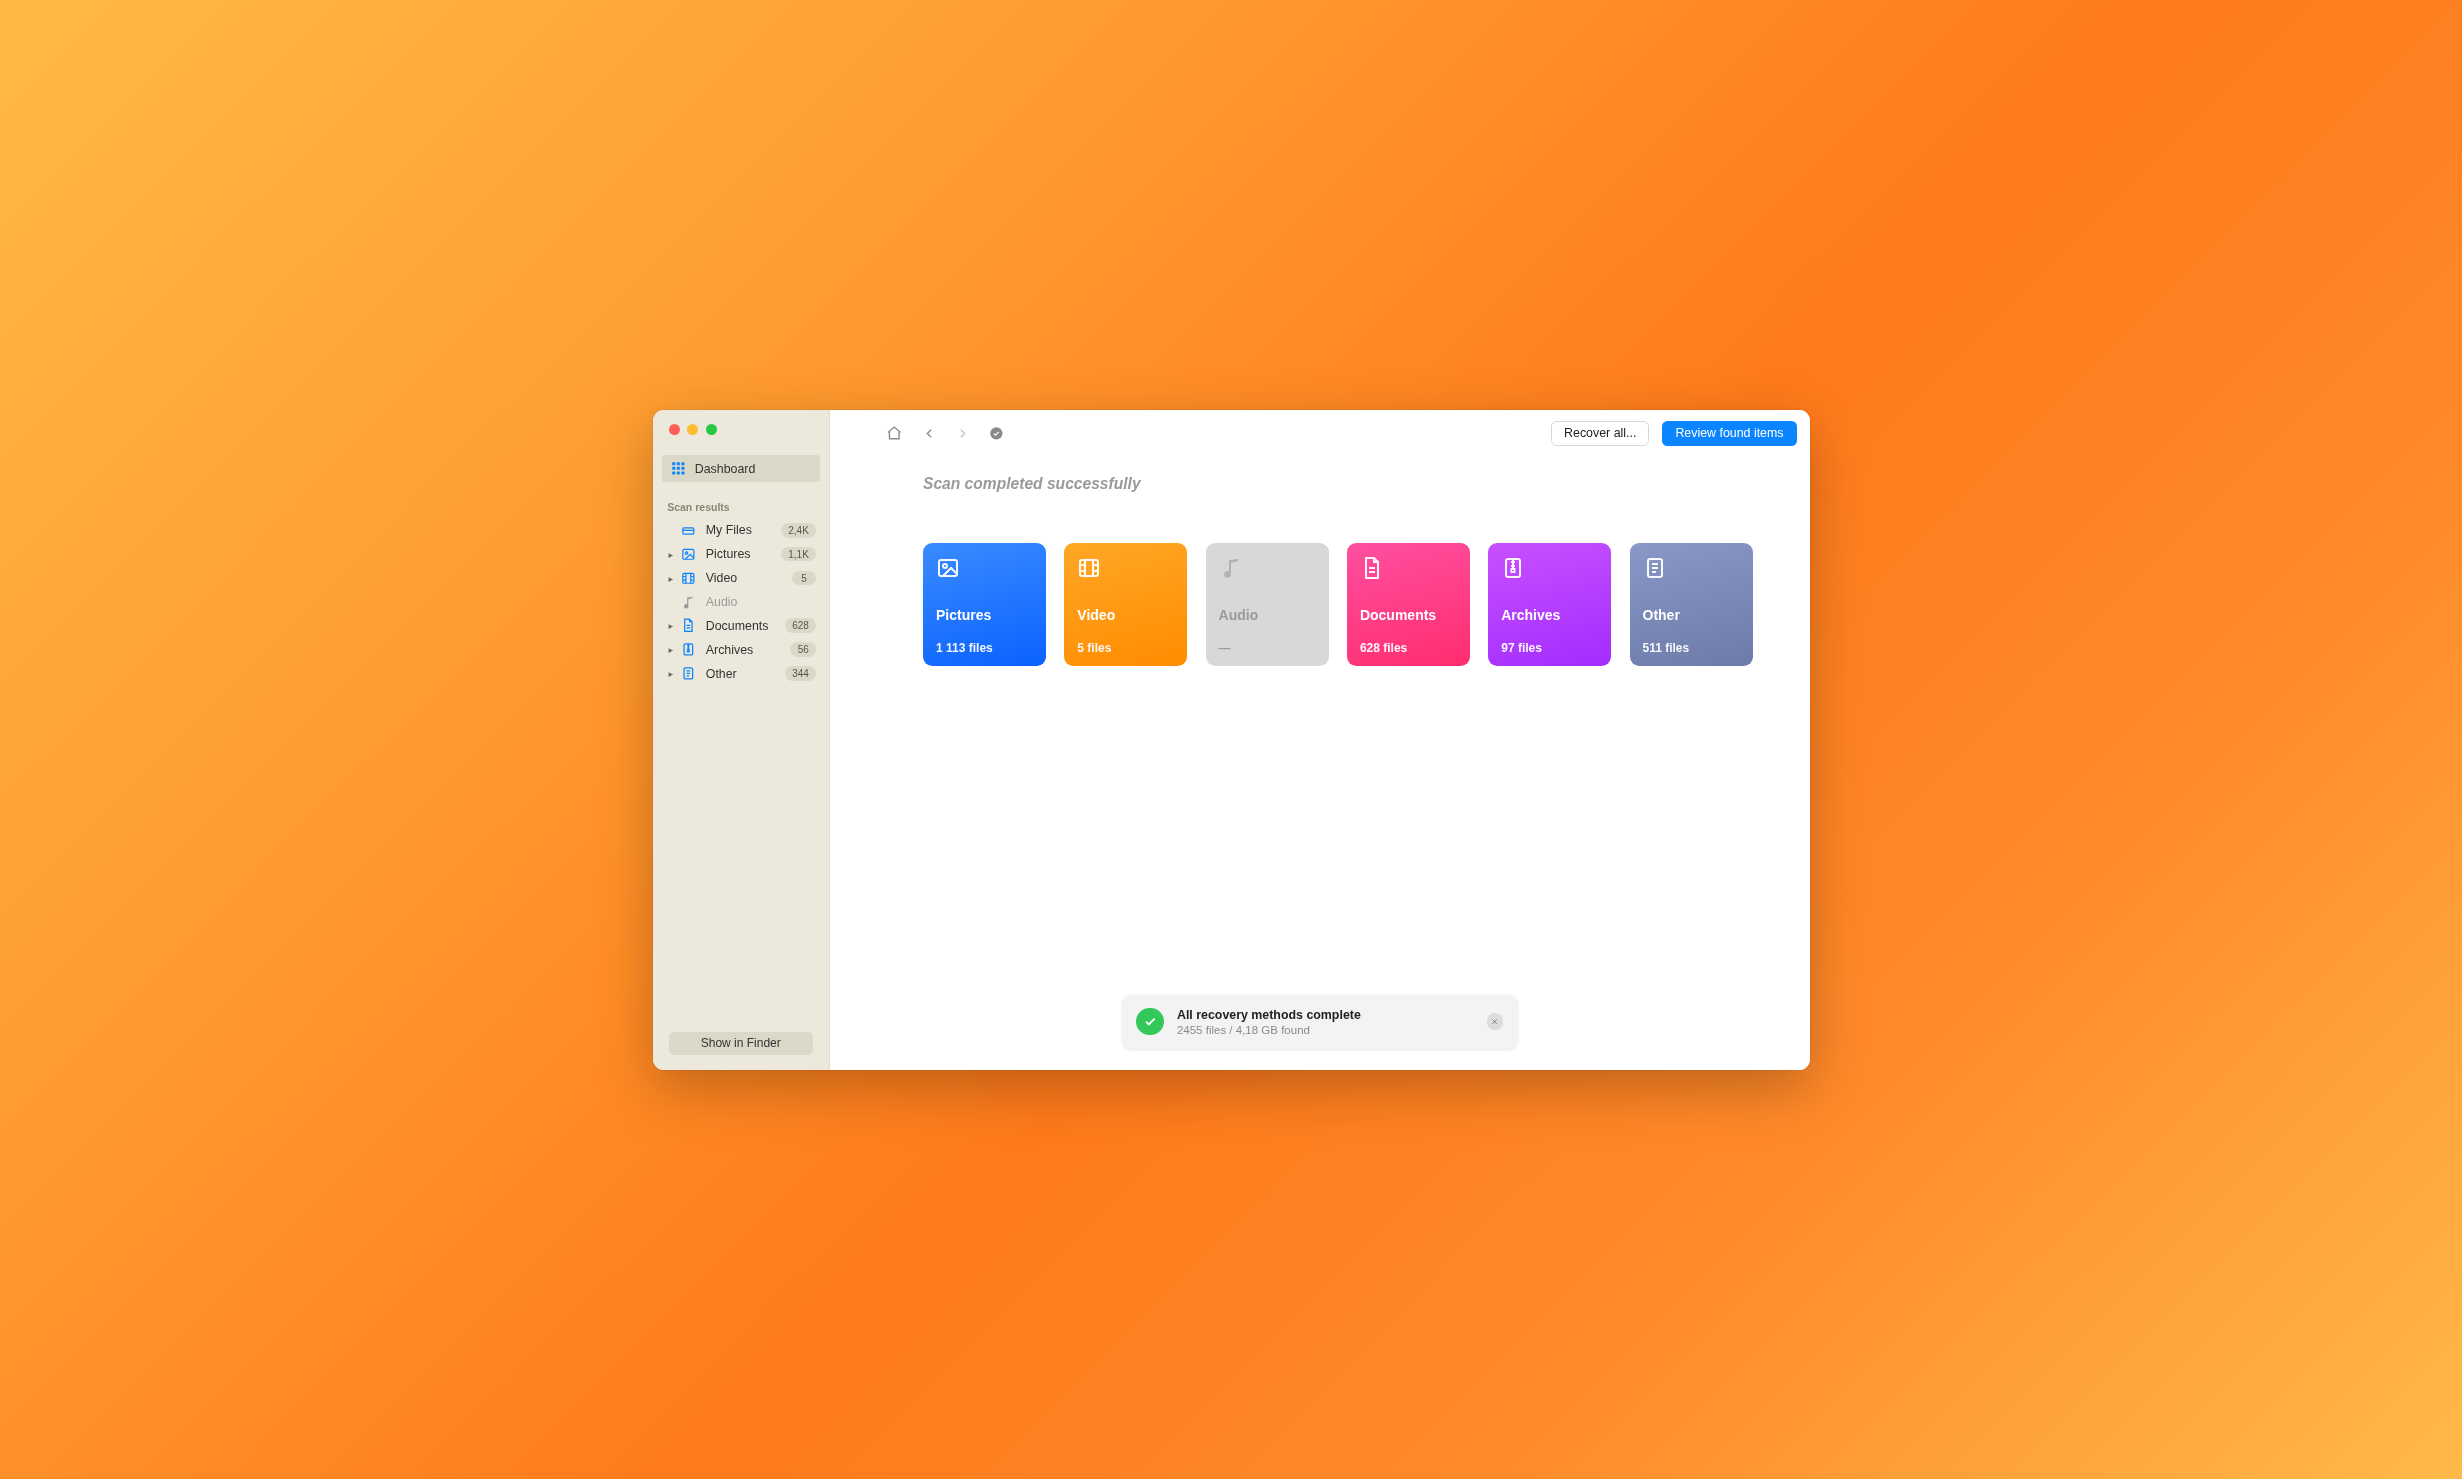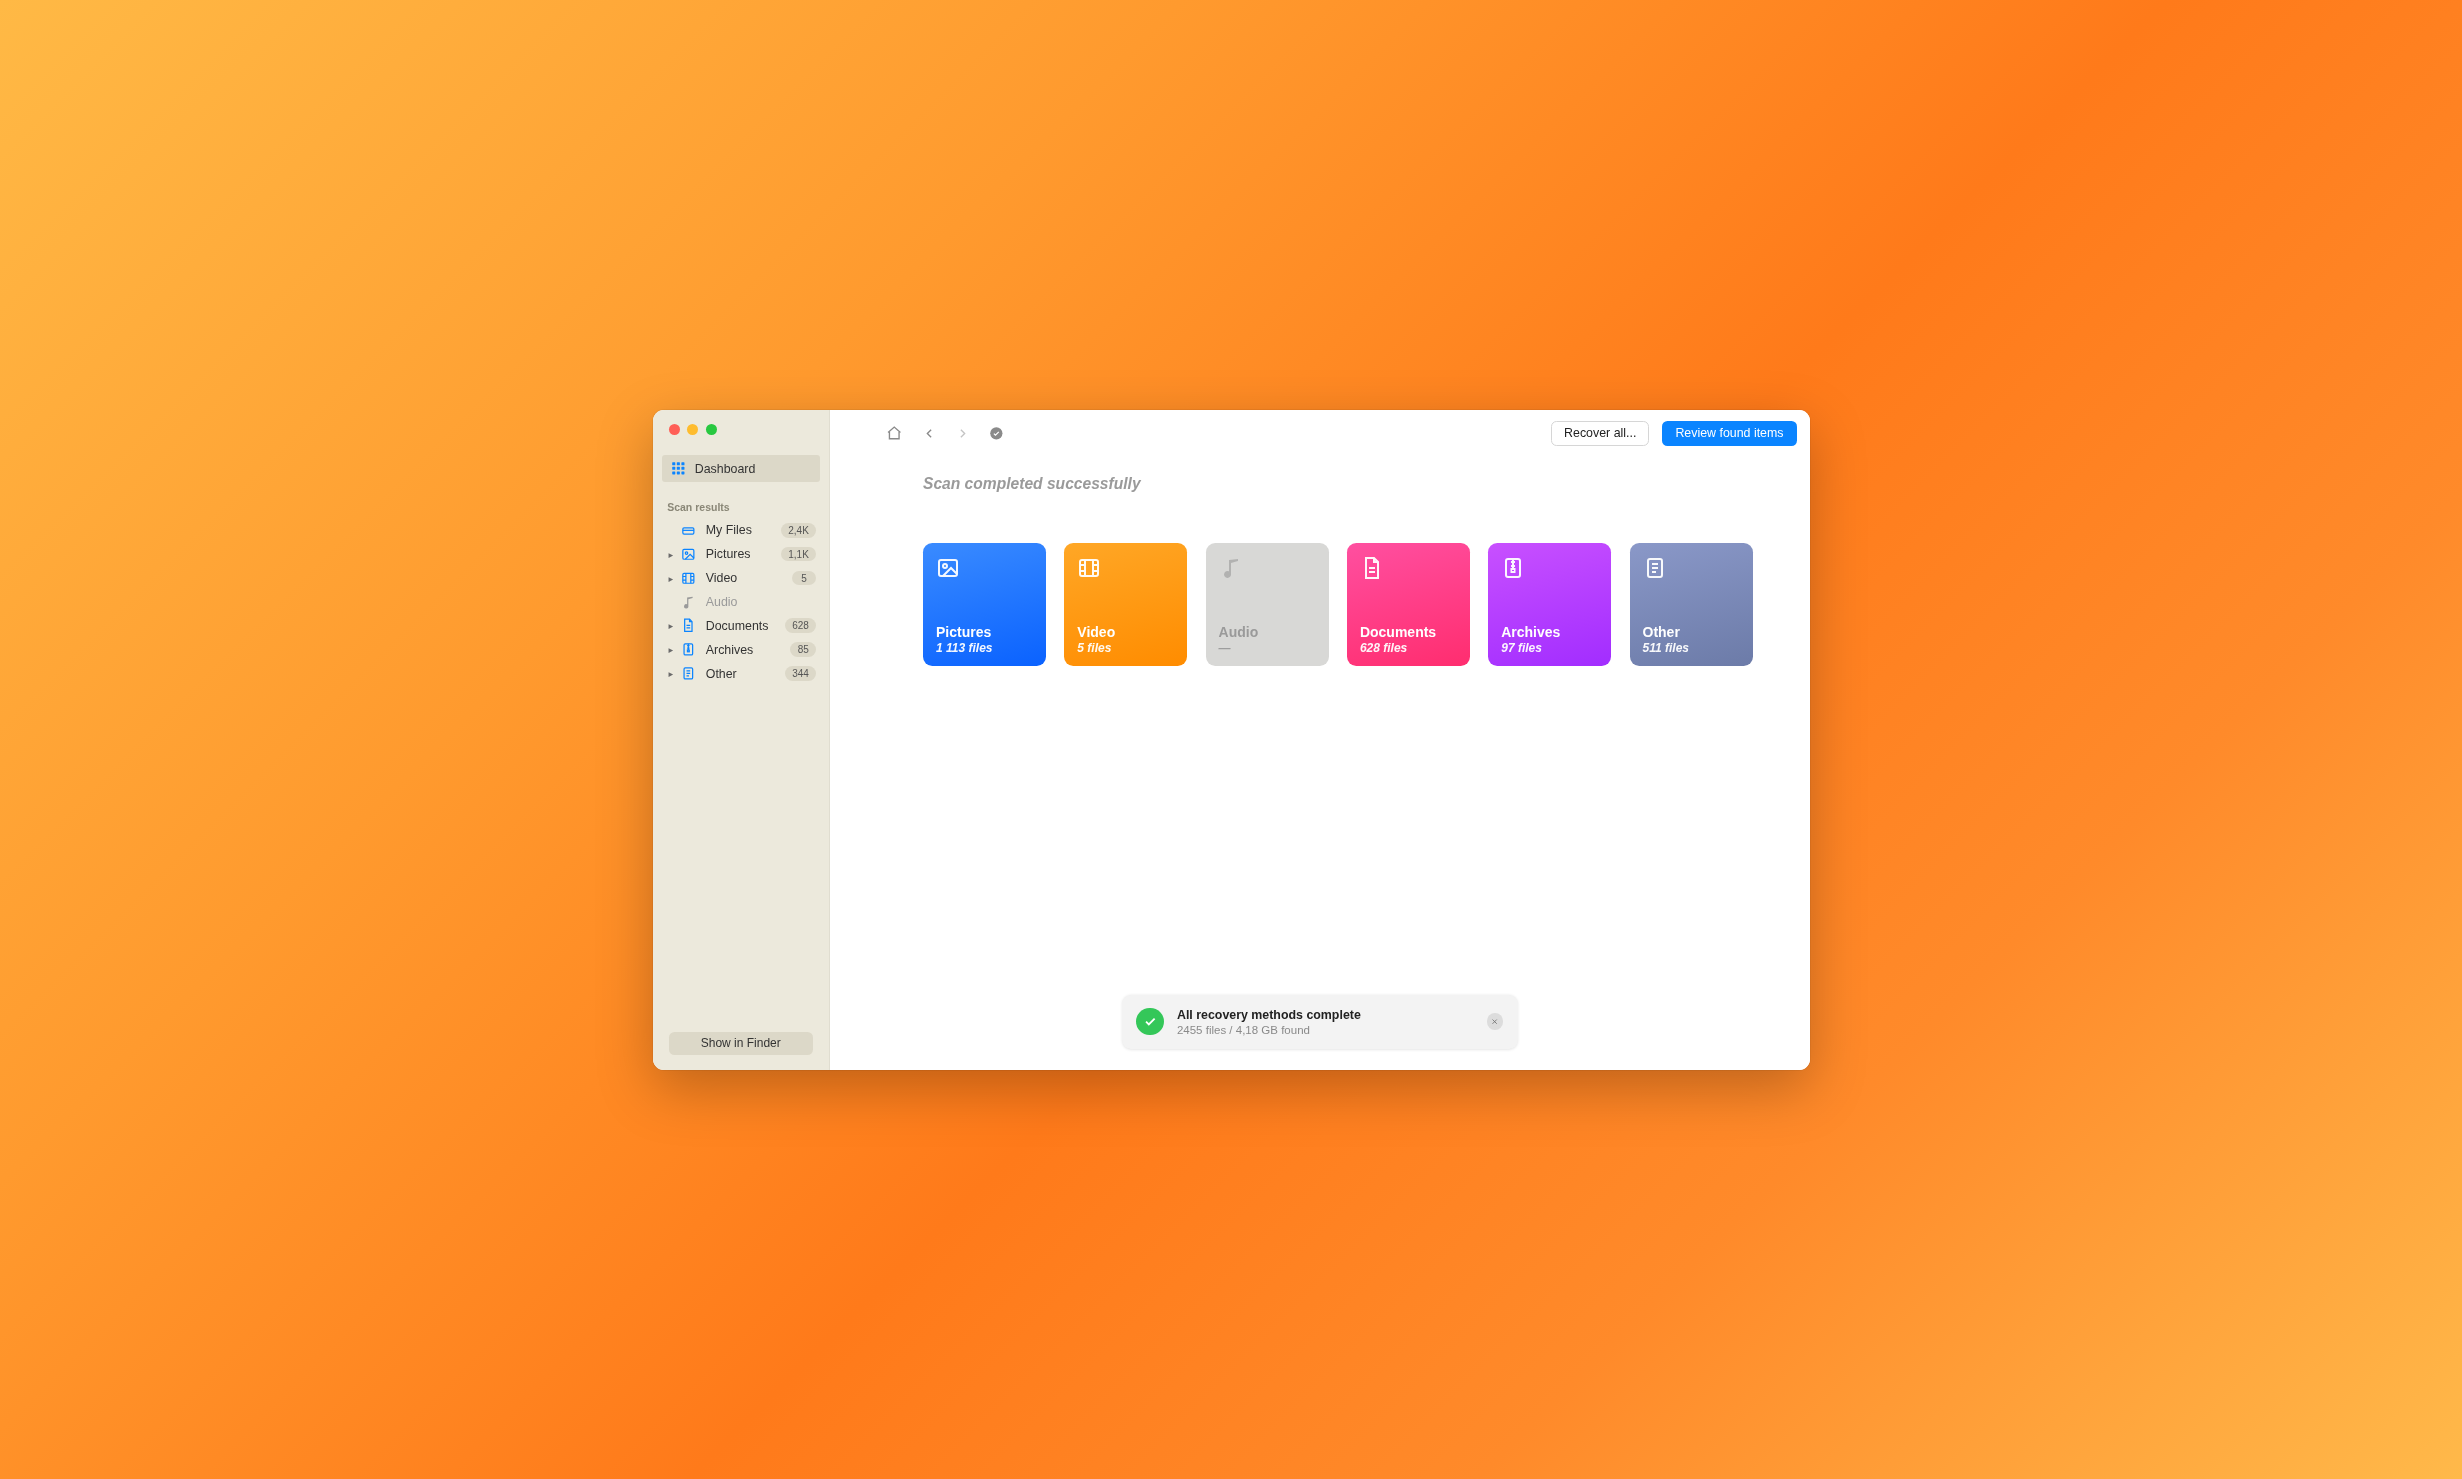--- a/index.html
+++ b/index.html
@@ -177,21 +177,21 @@
     display: flex;
     flex-direction: column;
     color: #fff;
     cursor: pointer;
     position: relative;
   }
   .card .cicon { height: 27.5px; display:flex; align-items:flex-start; opacity:0.95; }
   .card .cicon svg { width: 24px; height: 24px; }
   .card .spacer { flex:1; }
   .card .ctitle { font-size: 14px; font-weight: 700; }
-  .card .csub { font-size: 12px; font-weight:600; opacity: 0.95; margin-top:1px;font-style:italic; }
+  .card .csub { font-size: 12px; font-weight:600; opacity: 0.95; margin-top:18px; }
   .card.disabled { background: #d8d8d6 !important; color: #9a9a9a; cursor:default; }
   .card.disabled .cicon { opacity:0.6; }
 
   .c-pictures  { background: linear-gradient(165deg,#3a8bff 0%, #0a62ff 100%); }
   .c-video     { background: linear-gradient(165deg,#ffa726 0%, #ff8c00 100%); }
   .c-audio     { background: #d8d8d6; }
   .c-documents { background: linear-gradient(165deg,#ff4fa0 0%, #ff2d6f 100%); }
   .c-archives  { background: linear-gradient(165deg,#c850ff 0%, #a22dff 100%); }
   .c-other     { background: linear-gradient(165deg,#8a98c8 0%, #6c7ba8 100%); }
 
@@ -320,21 +320,21 @@
           <div class="tree-item">
             <span class="chev">▸</span>
             <span class="ticon icon-blue">
               <svg viewBox="0 0 24 24" fill="none" stroke="currentColor" stroke-width="2">
                 <rect x="5" y="3" width="14" height="18" rx="2"></rect>
                 <path d="M12 3v10M10 6h4M10 10h4"></path>
                 <rect x="10.5" y="13" width="3" height="3"></rect>
               </svg>
             </span>
             <span class="tlabel">Archives</span>
-            <span class="badge">85</span>
+            <span class="badge">56</span>
           </div>
           <div class="tree-item">
             <span class="chev">▸</span>
             <span class="ticon icon-blue">
               <svg viewBox="0 0 24 24" fill="none" stroke="currentColor" stroke-width="2">
                 <rect x="5" y="3" width="14" height="18" rx="2"></rect>
                 <path d="M9 8h6M9 12h6M9 16h4"></path>
               </svg>
             </span>
             <span class="tlabel">Other</span>

